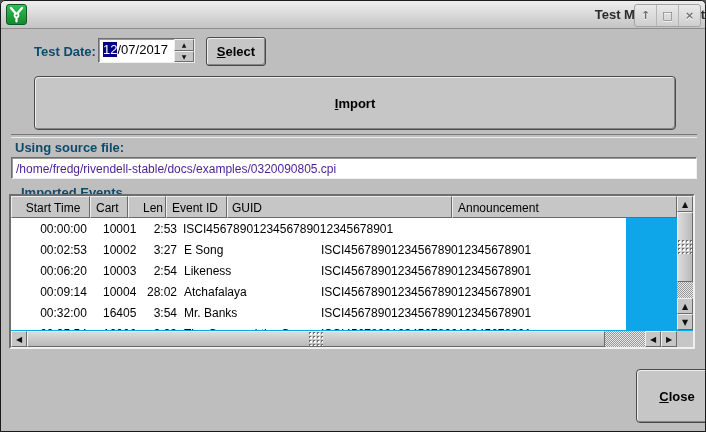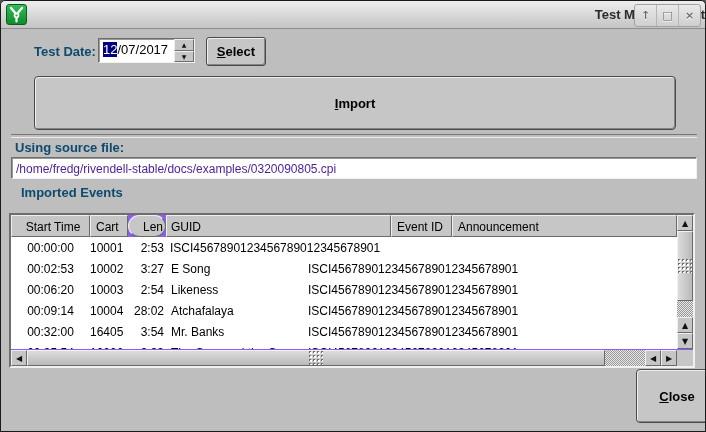--- a/index.html
+++ b/index.html
@@ -41,34 +41,34 @@
   .spin-btn{flex:1;background:#c6c6c6;border:1px solid;border-color:#efefef #6e6e6e #6e6e6e #efefef;
     display:flex;align-items:center;justify-content:center;font-size:6px;color:#111;
     font-family:"DejaVu Sans",sans-serif;cursor:default;}
   
   .separator{position:absolute;left:10px;top:133px;width:686px;height:2px;
     border-top:1px solid #787878;border-bottom:1px solid #ececec;}
   
   .path-field{position:absolute;left:10px;top:156px;width:686px;height:22px;box-sizing:border-box;
     font-size:12px;color:#4c1d95;padding:4px 0 0 4px;white-space:nowrap;overflow:hidden;}
   
-  .tablebox{position:absolute;left:8px;top:212px;width:686px;height:155px;box-sizing:border-box;
-    border:2px solid;border-color:#6e6e6e #f0f0f0 #f0f0f0 #6e6e6e;background:#8b5cf6;}
+  .tablebox{position:absolute;left:8px;top:193px;width:686px;height:155px;box-sizing:border-box;
+    border:2px solid;border-color:#6e6e6e #f0f0f0 #f0f0f0 #6e6e6e;background:#0ea5e9;}
   .tgrid{position:absolute;left:0;top:0;width:666px;}
   .thead{display:flex;height:22px;}
   .hcell{box-sizing:border-box;background:#c6c6c6;height:22px;
     border:1px solid;border-color:#efefef #6a6a6a #6a6a6a #efefef;
     font-size:12px;color:#000;padding:4px 0 0 5px;white-space:nowrap;overflow:hidden;cursor:default;}
-  .tbody{position:relative;width:666px;height:112px;background:#fff;overflow:hidden;}
+  .tbody{position:relative;width:602px;height:112px;background:#fff;overflow:hidden;padding-left:13px;}
   .trow{display:flex;height:21px;cursor:default;}
   .tcell{box-sizing:border-box;font-size:12px;color:#000;padding-top:4px;
     white-space:nowrap;overflow:hidden;}
   .c-start_time{width:79px;text-align:center;}
   .c-cart{width:38px;}
-  .c-len{width:38px;text-align:right;padding-right:2px;border-radius:11px;}
+  .c-len{width:38px;text-align:right;padding-right:2px;}
   .c-title{width:138px;padding-left:5px;}
   .c-guid{width:225px;padding-left:4px;}
   .c-event_id{width:61px;padding-left:5px;}
   .c-announcement{flex:1;padding-left:5px;}
   
   .sb-btn{box-sizing:border-box;background:#c6c6c6;border:1px solid;
     border-color:#efefef #6a6a6a #6a6a6a #efefef;display:flex;align-items:center;
     justify-content:center;font-size:8px;color:#111;font-family:"DejaVu Sans",sans-serif;cursor:default;}
   .dither{background-color:#e6e6e6;
     background-image:linear-gradient(45deg,#9a9a9a 25%,transparent 25%,transparent 75%,#9a9a9a 75%),
@@ -144,22 +144,22 @@
   <div class="path-field sunken">/home/fredg/rivendell-stable/docs/examples/0320090805.cpi</div>
 
   <div class="label" style="left:20px;top:184px;">Imported Events</div>
 
   <div class="tablebox">
     <div class="tgrid">
       <div class="thead" id="events-head">
           <div class="hcell c-start_time">Start Time</div>
           <div class="hcell c-cart">Cart</div>
           <div class="hcell c-len">Len</div>
+          <div class="hcell c-event_id">Event ID</div>
           <div class="hcell c-guid">GUID</div>
-          <div class="hcell c-event_id">Event ID</div>
           <div class="hcell c-announcement">Announcement</div>
         </div>
       <div class="tbody" id="events-body">
           <div class="trow">
             <div class="tcell c-start_time">00:00:00</div>
             <div class="tcell c-cart">10001</div>
             <div class="tcell c-len">2:53</div>
             <div class="tcell c-guid">ISCI4567890123456789012345678901</div>
             <div class="tcell c-event_id"></div>
             <div class="tcell c-announcement"></div>

